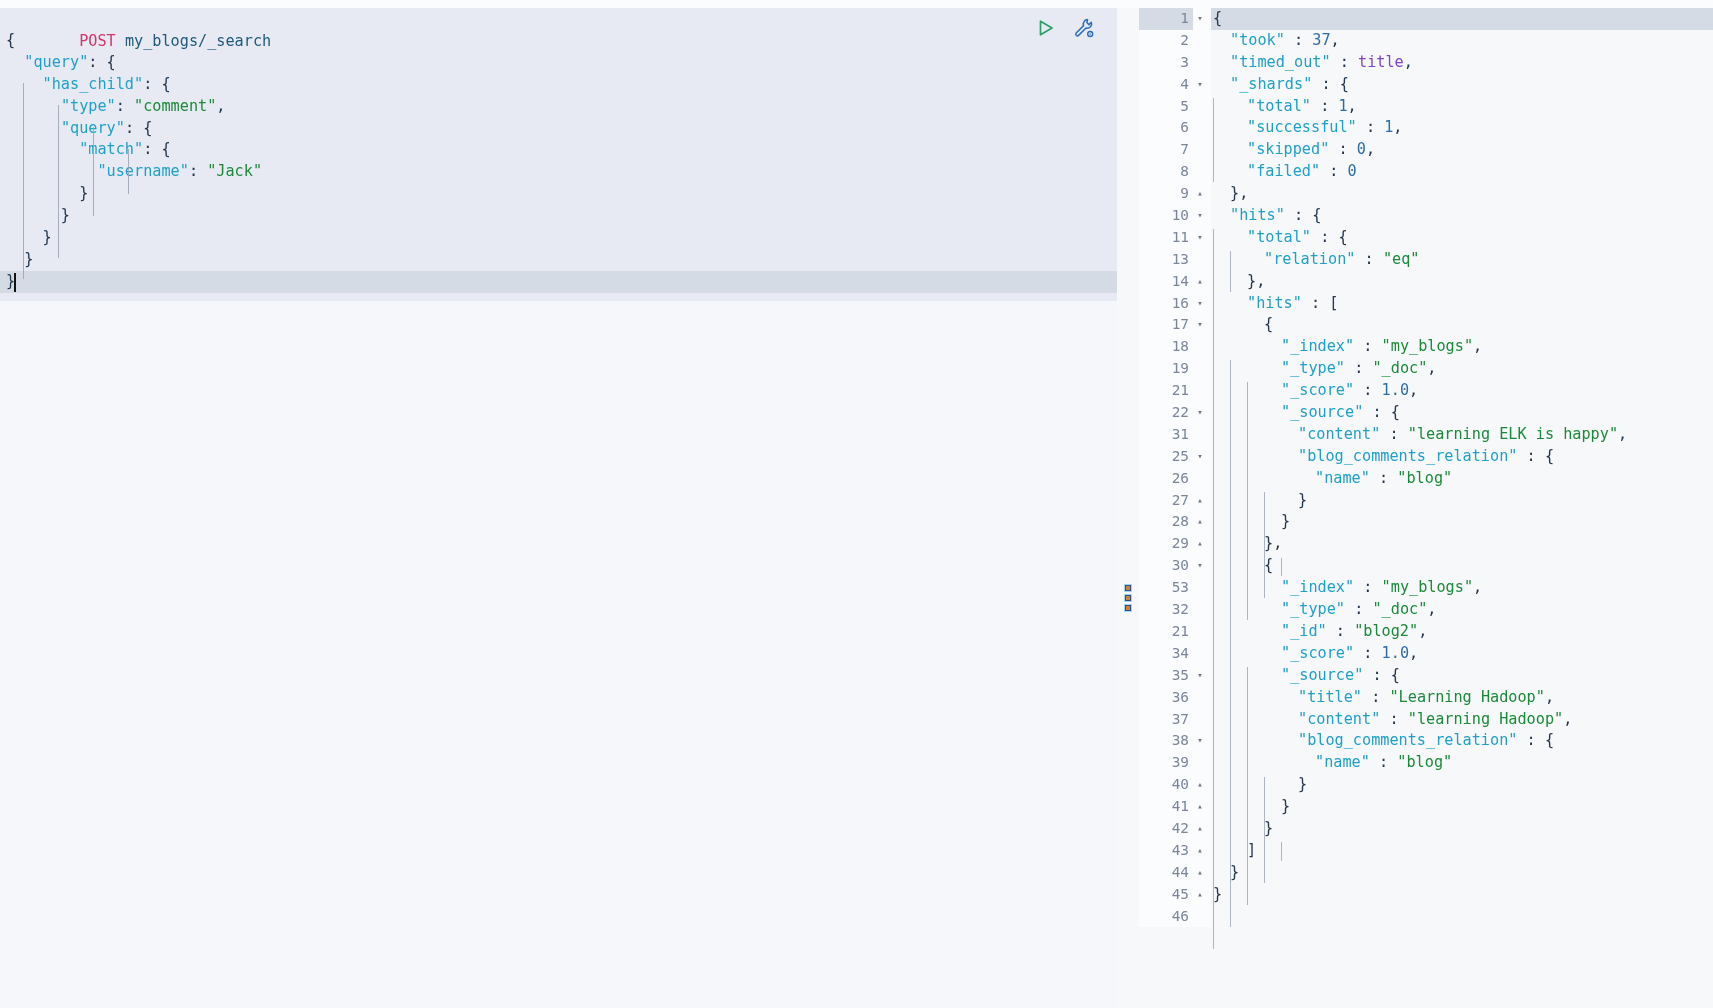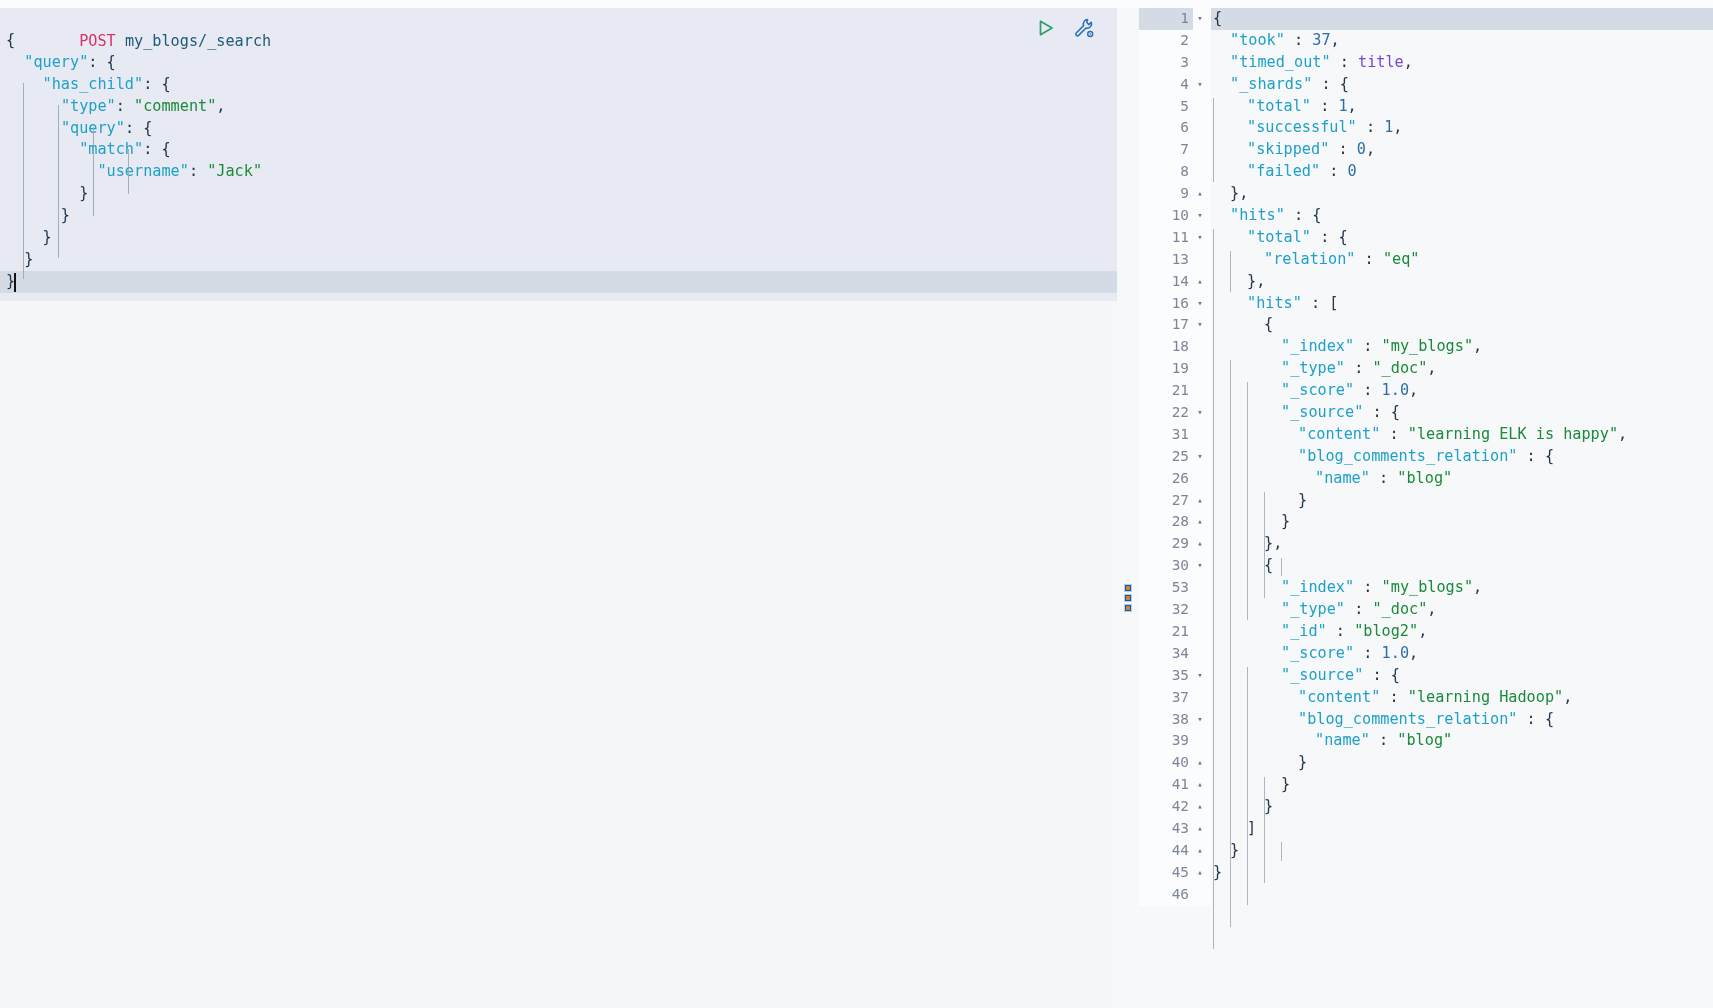--- a/index.html
+++ b/index.html
@@ -274,20 +274,21 @@
         <div class="resp-row"><div class="gutter">26</div><div class="gutter-pad"></div><div class="resp-code"><span style="display:inline-block;width:102px"></span><span class="t-key">"name"</span><span class="t-punc"> : </span><span class="t-str">"blog"</span></div></div>
         <div class="resp-row"><div class="gutter">27<span class="fold">▴</span></div><div class="gutter-pad"></div><div class="resp-code"><span style="display:inline-block;width:85px"></span><span class="t-punc">}</span></div></div>
         <div class="resp-row"><div class="gutter">28<span class="fold">▴</span></div><div class="gutter-pad"></div><div class="resp-code"><span style="display:inline-block;width:68px"></span><span class="t-punc">}</span></div></div>
         <div class="resp-row"><div class="gutter">29<span class="fold">▴</span></div><div class="gutter-pad"></div><div class="resp-code"><span style="display:inline-block;width:51px"></span><span class="t-punc">},</span></div></div>
         <div class="resp-row"><div class="gutter">30<span class="fold">▾</span></div><div class="gutter-pad"></div><div class="resp-code"><span style="display:inline-block;width:51px"></span><span class="t-punc">{</span></div></div>
         <div class="resp-row"><div class="gutter">53</div><div class="gutter-pad"></div><div class="resp-code"><span style="display:inline-block;width:68px"></span><span class="t-key">"_index"</span><span class="t-punc"> : </span><span class="t-str">"my_blogs"</span><span class="t-punc">,</span></div></div>
         <div class="resp-row"><div class="gutter">32</div><div class="gutter-pad"></div><div class="resp-code"><span style="display:inline-block;width:68px"></span><span class="t-key">"_type"</span><span class="t-punc"> : </span><span class="t-str">"_doc"</span><span class="t-punc">,</span></div></div>
         <div class="resp-row"><div class="gutter">21</div><div class="gutter-pad"></div><div class="resp-code"><span style="display:inline-block;width:68px"></span><span class="t-key">"_id"</span><span class="t-punc"> : </span><span class="t-str">"blog2"</span><span class="t-punc">,</span></div></div>
         <div class="resp-row"><div class="gutter">34</div><div class="gutter-pad"></div><div class="resp-code"><span style="display:inline-block;width:68px"></span><span class="t-key">"_score"</span><span class="t-punc"> : </span><span class="t-num">1.0</span><span class="t-punc">,</span></div></div>
         <div class="resp-row"><div class="gutter">35<span class="fold">▾</span></div><div class="gutter-pad"></div><div class="resp-code"><span style="display:inline-block;width:68px"></span><span class="t-key">"_source"</span><span class="t-punc"> : {</span></div></div>
+        <div class="resp-row"><div class="gutter">36</div><div class="gutter-pad"></div><div class="resp-code"><span style="display:inline-block;width:85px"></span><span class="t-key">"title"</span><span class="t-punc"> : </span><span class="t-str">"Learning Hadoop"</span><span class="t-punc">,</span></div></div>
         <div class="resp-row"><div class="gutter">37</div><div class="gutter-pad"></div><div class="resp-code"><span style="display:inline-block;width:85px"></span><span class="t-key">"content"</span><span class="t-punc"> : </span><span class="t-str">"learning Hadoop"</span><span class="t-punc">,</span></div></div>
         <div class="resp-row"><div class="gutter">38<span class="fold">▾</span></div><div class="gutter-pad"></div><div class="resp-code"><span style="display:inline-block;width:85px"></span><span class="t-key">"blog_comments_relation"</span><span class="t-punc"> : {</span></div></div>
         <div class="resp-row"><div class="gutter">39</div><div class="gutter-pad"></div><div class="resp-code"><span style="display:inline-block;width:102px"></span><span class="t-key">"name"</span><span class="t-punc"> : </span><span class="t-str">"blog"</span></div></div>
         <div class="resp-row"><div class="gutter">40<span class="fold">▴</span></div><div class="gutter-pad"></div><div class="resp-code"><span style="display:inline-block;width:85px"></span><span class="t-punc">}</span></div></div>
         <div class="resp-row"><div class="gutter">41<span class="fold">▴</span></div><div class="gutter-pad"></div><div class="resp-code"><span style="display:inline-block;width:68px"></span><span class="t-punc">}</span></div></div>
         <div class="resp-row"><div class="gutter">42<span class="fold">▴</span></div><div class="gutter-pad"></div><div class="resp-code"><span style="display:inline-block;width:51px"></span><span class="t-punc">}</span></div></div>
         <div class="resp-row"><div class="gutter">43<span class="fold">▴</span></div><div class="gutter-pad"></div><div class="resp-code"><span style="display:inline-block;width:34px"></span><span class="t-punc">]</span></div></div>
         <div class="resp-row"><div class="gutter">44<span class="fold">▴</span></div><div class="gutter-pad"></div><div class="resp-code"><span style="display:inline-block;width:17px"></span><span class="t-punc">}</span></div></div>
         <div class="resp-row"><div class="gutter">45<span class="fold">▴</span></div><div class="gutter-pad"></div><div class="resp-code"><span style="display:inline-block;width:0px"></span><span class="t-punc">}</span></div></div>
         <div class="resp-row"><div class="gutter">46</div><div class="gutter-pad"></div><div class="resp-code"><span style="display:inline-block;width:0px"></span></div></div>

